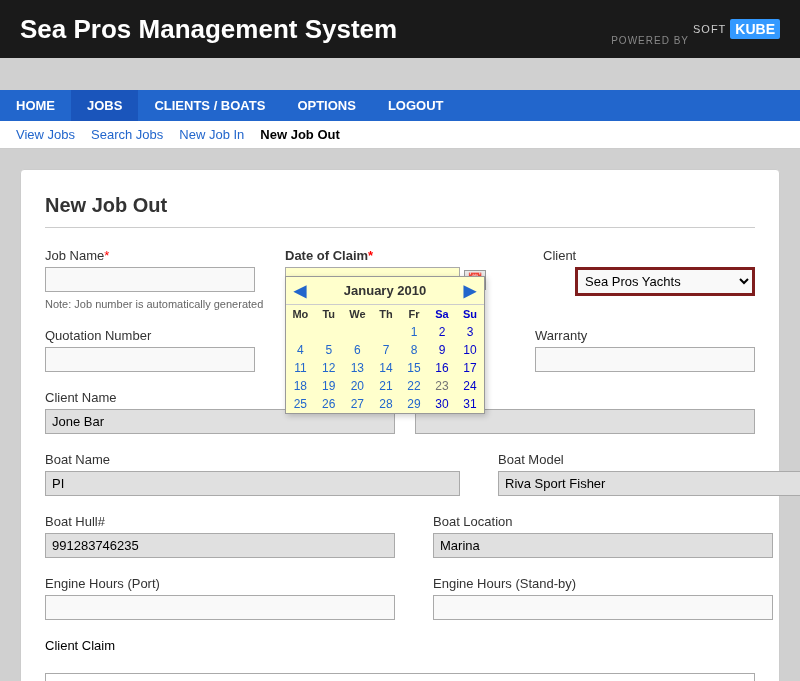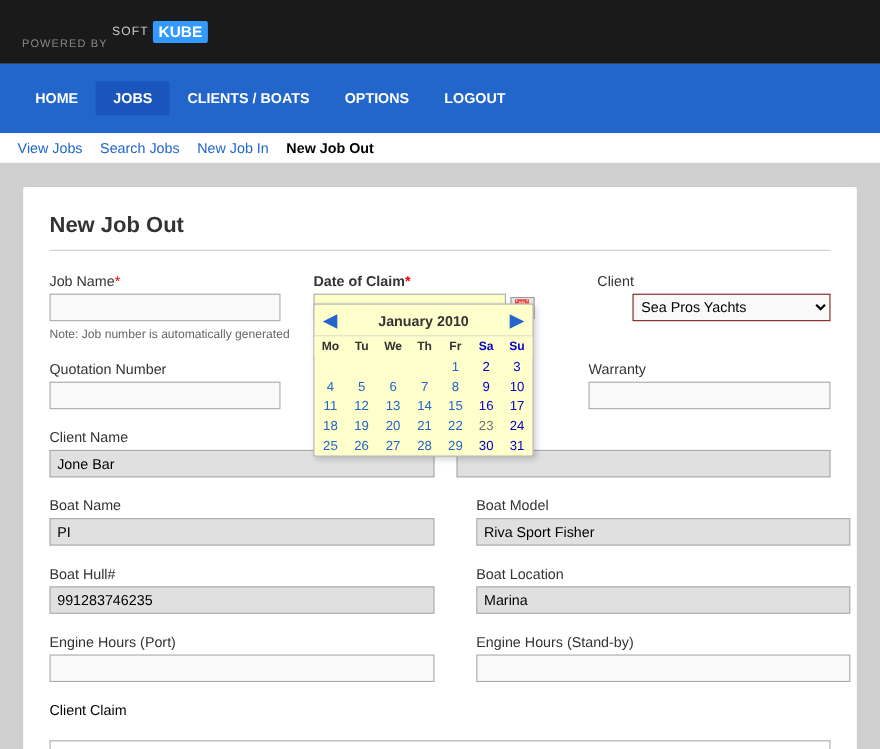--- a/index.html
+++ b/index.html
@@ -7,21 +7,21 @@
 
     
     .header { background: #1a1a1a; padding: 12px 20px; display: flex; align-items: center; justify-content: space-between; }
     .header-title { color: #fff; font-size: 26px; font-weight: bold; }
     .header-logo { color: #fff; font-size: 12px; display: flex; align-items: center; gap: 4px; }
     .logo-soft { color: #ccc; font-size: 11px; letter-spacing: 1px; }
     .logo-kube { background: #3399ff; color: #fff; font-weight: bold; font-size: 14px; padding: 2px 5px; border-radius: 2px; }
     .logo-powered { color: #888; font-size: 10px; text-transform: uppercase; letter-spacing: 1px; margin-top: 23px; }
 
     
-    .nav { background: #2266cc; display: flex; align-items: center; padding: 16px; }
+    .nav { background: #2266cc; display: flex; align-items: center; padding: 0; margin-top: 32px; }
     .nav-item { color: #fff; padding: 8px 16px; font-size: 13px; font-weight: bold; cursor: pointer; text-transform: uppercase; text-decoration: none; }
     .nav-item.active { background: #1a55bb; }
 
     
     .sub-nav { background: #fff; border-bottom: 1px solid #ccc; padding: 6px 16px; display: flex; gap: 16px; }
     .sub-nav-item { color: #2266cc; font-size: 13px; cursor: pointer; text-decoration: none; }
     .sub-nav-item.active { color: #000; font-weight: bold; text-decoration: none; cursor: default; }
 
     
     .main-container { padding: 20px; }
@@ -77,20 +77,21 @@
     
     .claim-group textarea { width: 100%; height: 80px; resize: vertical; }
 
     
     .readonly-field { background: #e0e0e0 !important; }
   </style>
 </head>
 <body>
 
 <div class="header">
+  <span class="header-title">Sea Pros Management System</span>
   <div class="header-logo">
     <span class="logo-powered">POWERED BY</span>
     <span class="logo-soft">SOFT</span>
     <span class="logo-kube">KUBE</span>
   </div>
 </div>
 
 <nav class="nav">
   <a class="nav-item">HOME</a>
   <a class="nav-item active">JOBS</a>
@@ -193,21 +194,21 @@
                   <td style="color: rgb(0, 0, 204);">30</td>
                   <td style="color: rgb(0, 0, 204);">31</td>
                 </tr>
               </tbody>
           </table>
         </div>
       </div>
 
       <div class="form-group" style="margin-left:auto; min-width:200px;">
         <label>Client</label>
-        <select style="width:180px; border:1px solid #7f1d1d; padding:3px; font-size:13px;margin-left:32px;">
+        <select style="width:180px; border:3px solid #7f1d1d; padding:3px; font-size:13px;margin-left:32px;">
           <option>Sea Pros Yachts</option>
         </select>
       </div>
     </div>
 
     <div class="form-row">
       <div class="form-group" style="max-width:220px;">
         <label>Quotation Number</label>
         <input type="text" style="width: 210px;">
       </div>
@@ -224,21 +225,21 @@
       </div>
       <div class="form-group" style="flex:1;">
         <label>Phone</label>
         <input type="text" class="readonly-field" style="width: 340px;">
       </div>
     </div>
 
     <div class="boat-row">
       <div class="form-group boat-col">
         <label>Boat Name</label>
-        <input type="text" class="readonly-field" style="width: 350px;" value="PI">
+        <input type="text" class="readonly-field" style="width: 415px;" value="PI">
       </div>
       <div class="form-group boat-col">
         <label>Boat Model</label>
         <input type="text" class="readonly-field" style="width: 340px;" value="Riva Sport Fisher">
       </div>
     </div>
 
     <div class="boat-row">
       <div class="form-group boat-col">
         <label>Boat Hull#</label>

